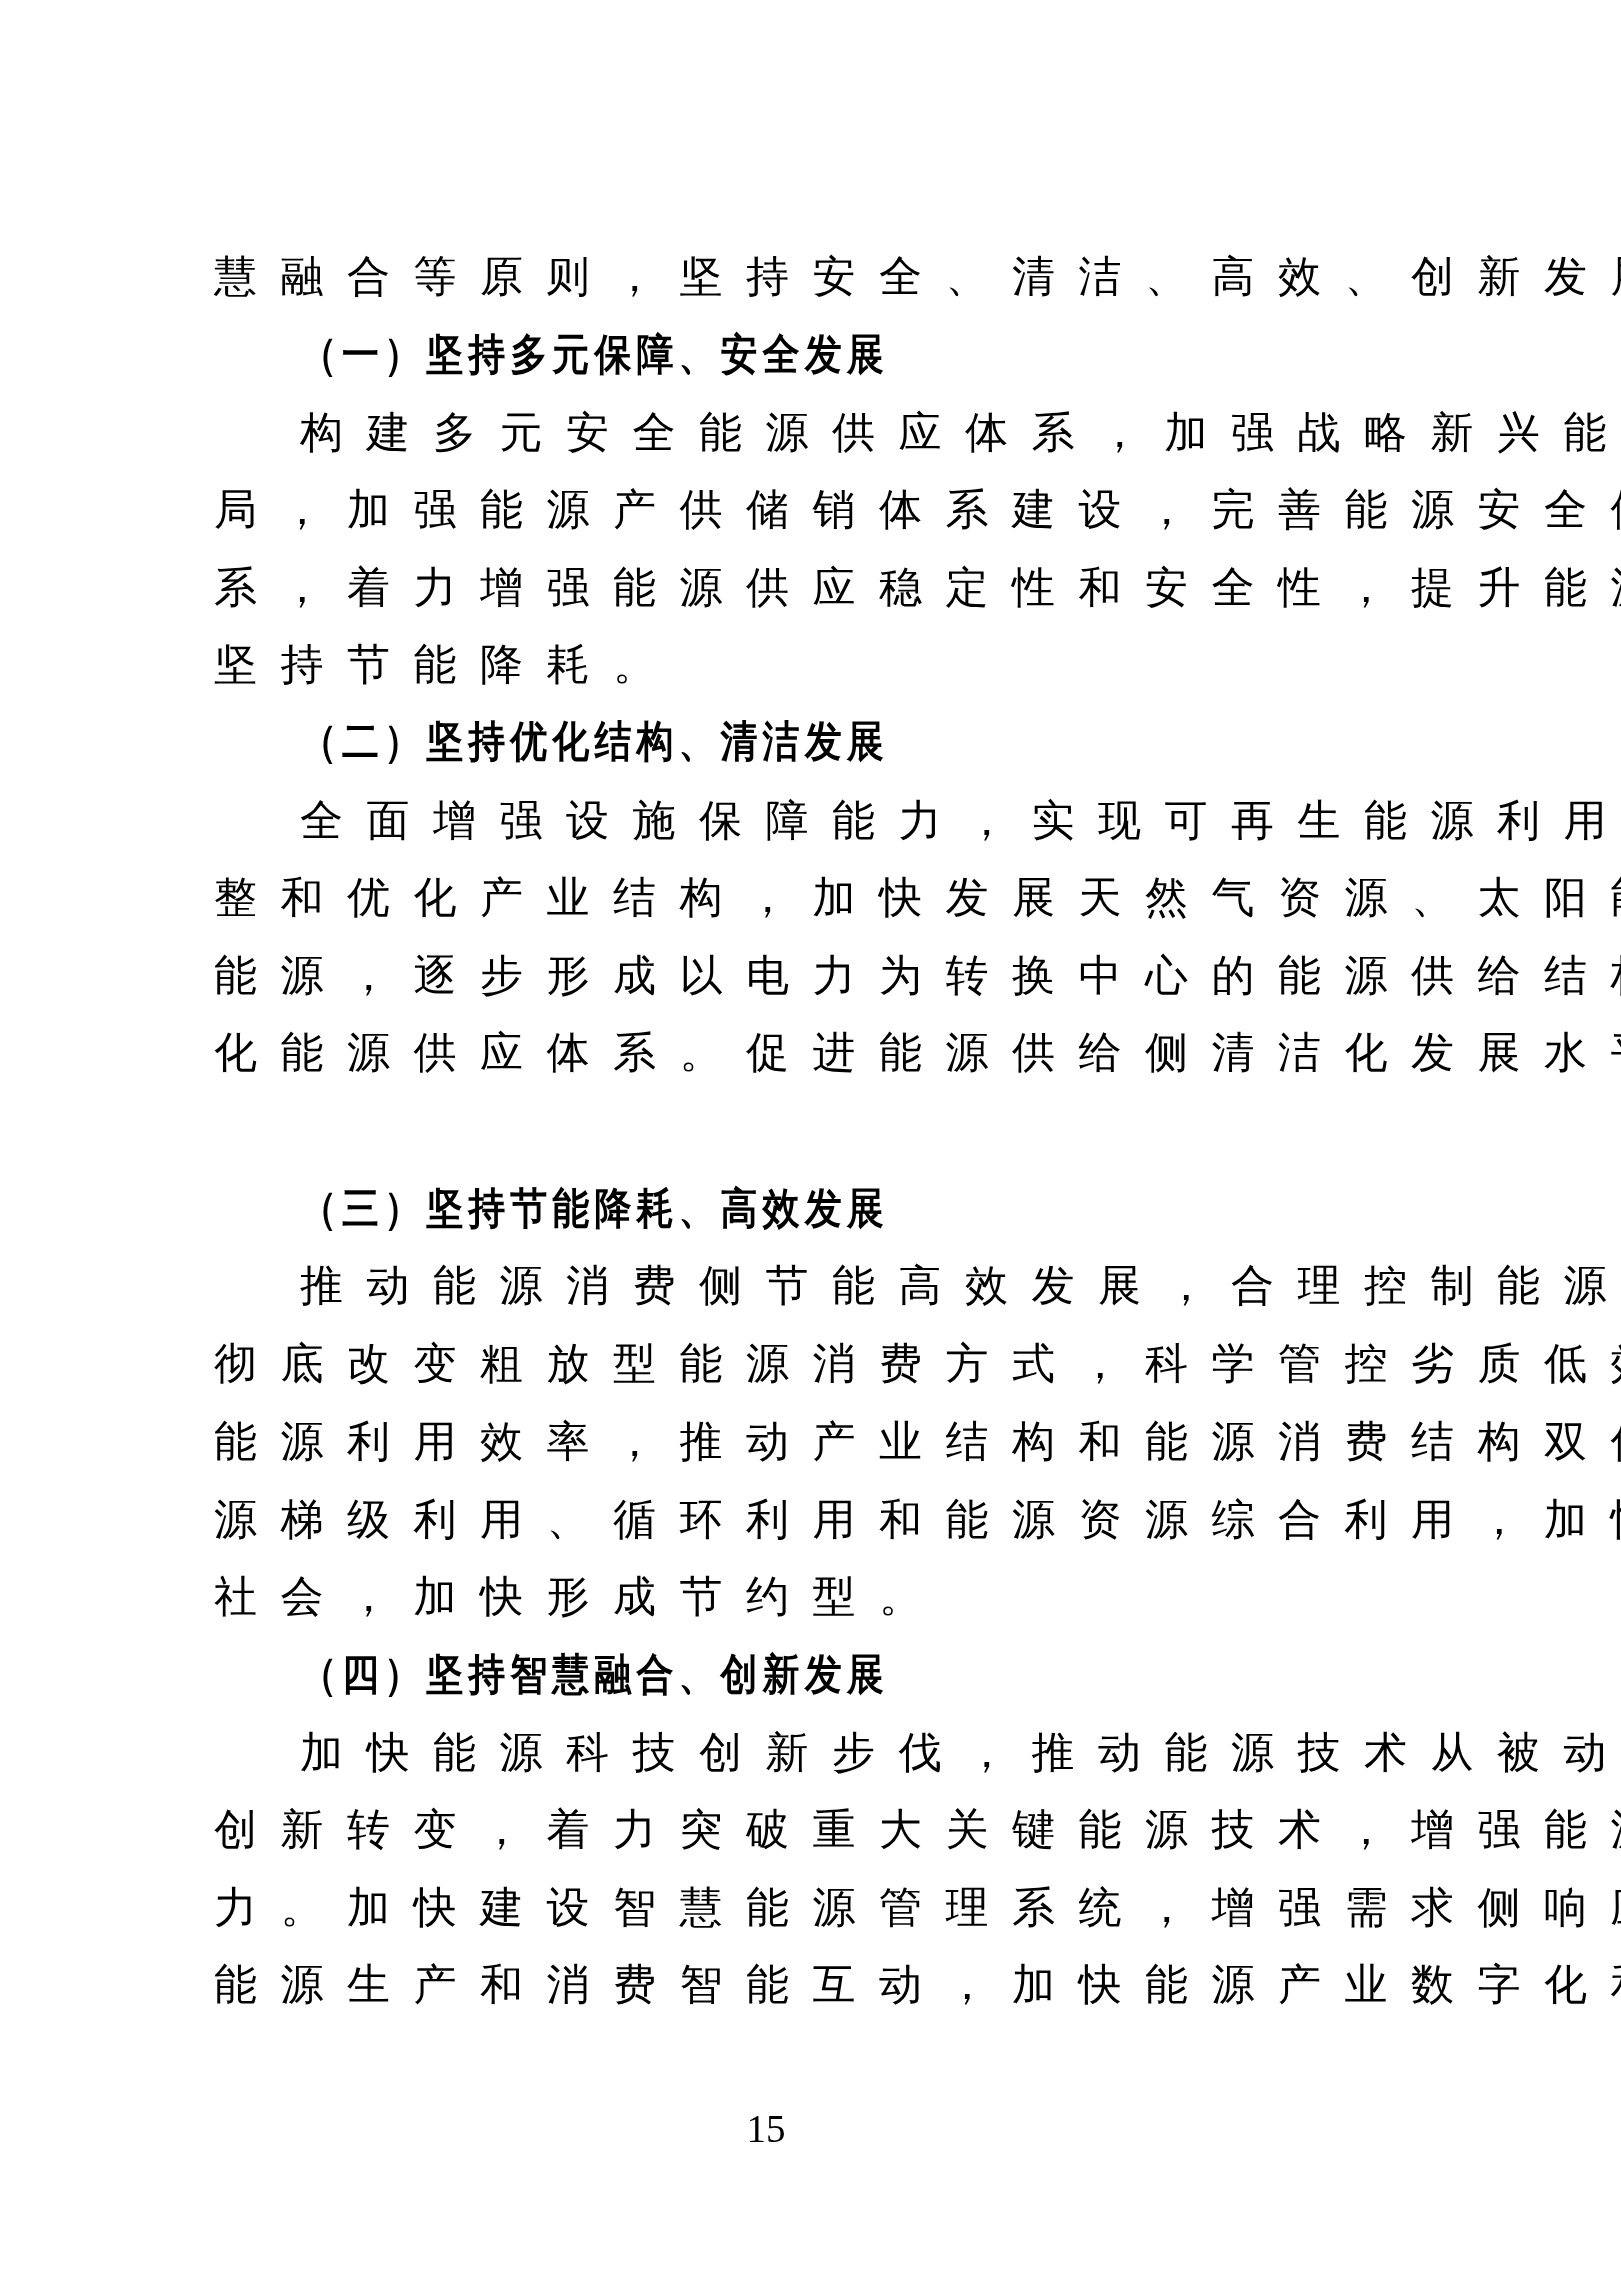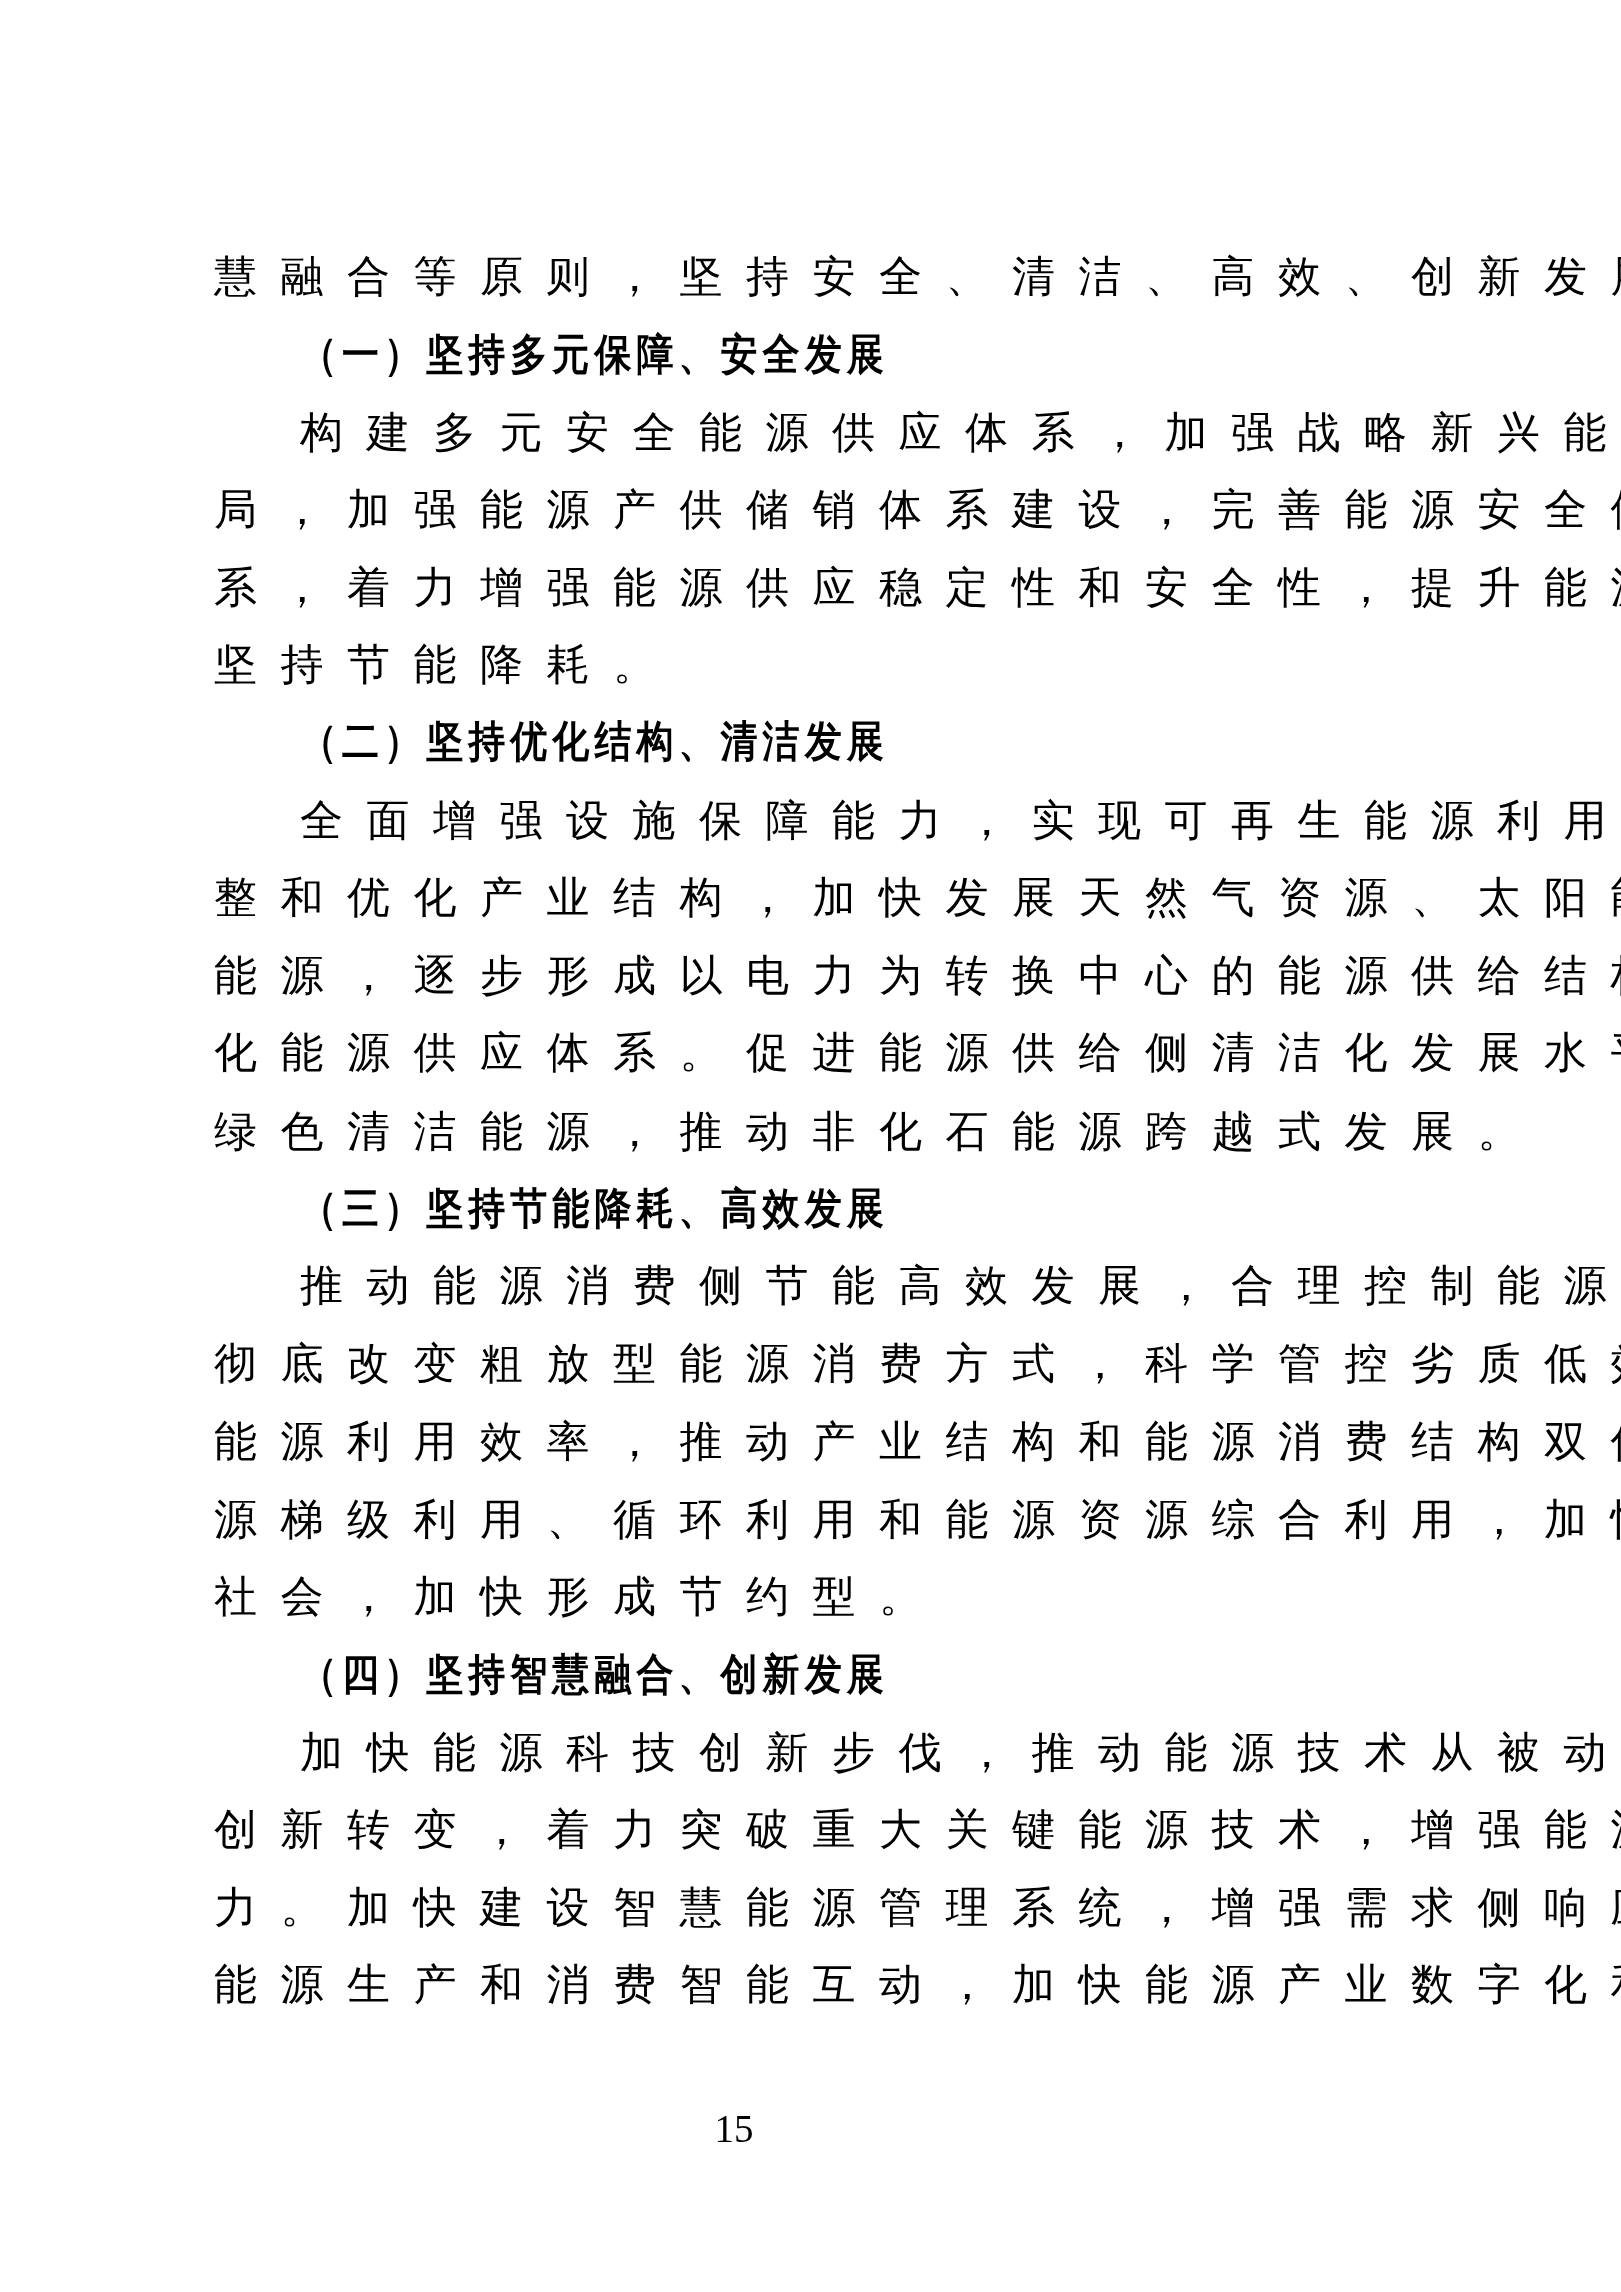--- a/index.html
+++ b/index.html
@@ -44,38 +44,38 @@
     }
     .page-number {
       position: absolute;
       left: 0;
       width: 1468px;
       top: 2107px;
       text-align: center;
       font-family: "Liberation Serif", "DejaVu Serif", serif;
       font-size: 39px;
       line-height: 43px;
+      padding-left: 32px;
     }
   </style>
 </head>
 <body>
 
 <div class="page">
   <div class="line" style="top:251px">慧融合等原则，坚持安全、清洁、高效、创新发展。</div>
   <div class="line heading" style="top:329px">（一）坚持多元保障、安全发展</div>
   <div class="line indent" style="top:407px">构建多元安全能源供应体系，加强战略新兴能源开发和布</div>
   <div class="line" style="top:484px">局，加强能源产供储销体系建设，完善能源安全供给保障体</div>
   <div class="line" style="top:562px">系，着力增强能源供应稳定性和安全性，提升能源系统风险管</div>
   <div class="line" style="top:639px">坚持节能降耗。</div>
   <div class="line heading" style="top:716px">（二）坚持优化结构、清洁发展</div>
   <div class="line indent" style="top:795px">全面增强设施保障能力，实现可再生能源利用新突破，调</div>
   <div class="line" style="top:872px">整和优化产业结构，加快发展天然气资源、太阳能和风电等新</div>
   <div class="line" style="top:950px">能源，逐步形成以电力为转换中心的能源供给结构，构建多元</div>
   <div class="line" style="top:1027px">化能源供应体系。促进能源供给侧清洁化发展水平，积极开发</div>
-  <div class="line" style="top:1106px">绿色清洁能源，推动非化石能源跨越式发展。</div>
   <div class="line heading" style="top:1183px">（三）坚持节能降耗、高效发展</div>
   <div class="line indent" style="top:1260px">推动能源消费侧节能高效发展，合理控制能源消费总量，</div>
   <div class="line" style="top:1338px">彻底改变粗放型能源消费方式，科学管控劣质低效用能。提高</div>
   <div class="line" style="top:1416px">能源利用效率，推动产业结构和能源消费结构双优化，推进能</div>
   <div class="line" style="top:1494px">源梯级利用、循环利用和能源资源综合利用，加快形成节约型</div>
   <div class="line" style="top:1571px">社会，加快形成节约型。</div>
   <div class="line heading" style="top:1649px">（四）坚持智慧融合、创新发展</div>
   <div class="line indent" style="top:1727px">加快能源科技创新步伐，推动能源技术从被动跟随向自主</div>
   <div class="line" style="top:1804px">创新转变，着力突破重大关键能源技术，增强能源工业竞争</div>
   <div class="line" style="top:1882px">力。加快建设智慧能源管理系统，增强需求侧响应能力，实现</div>

